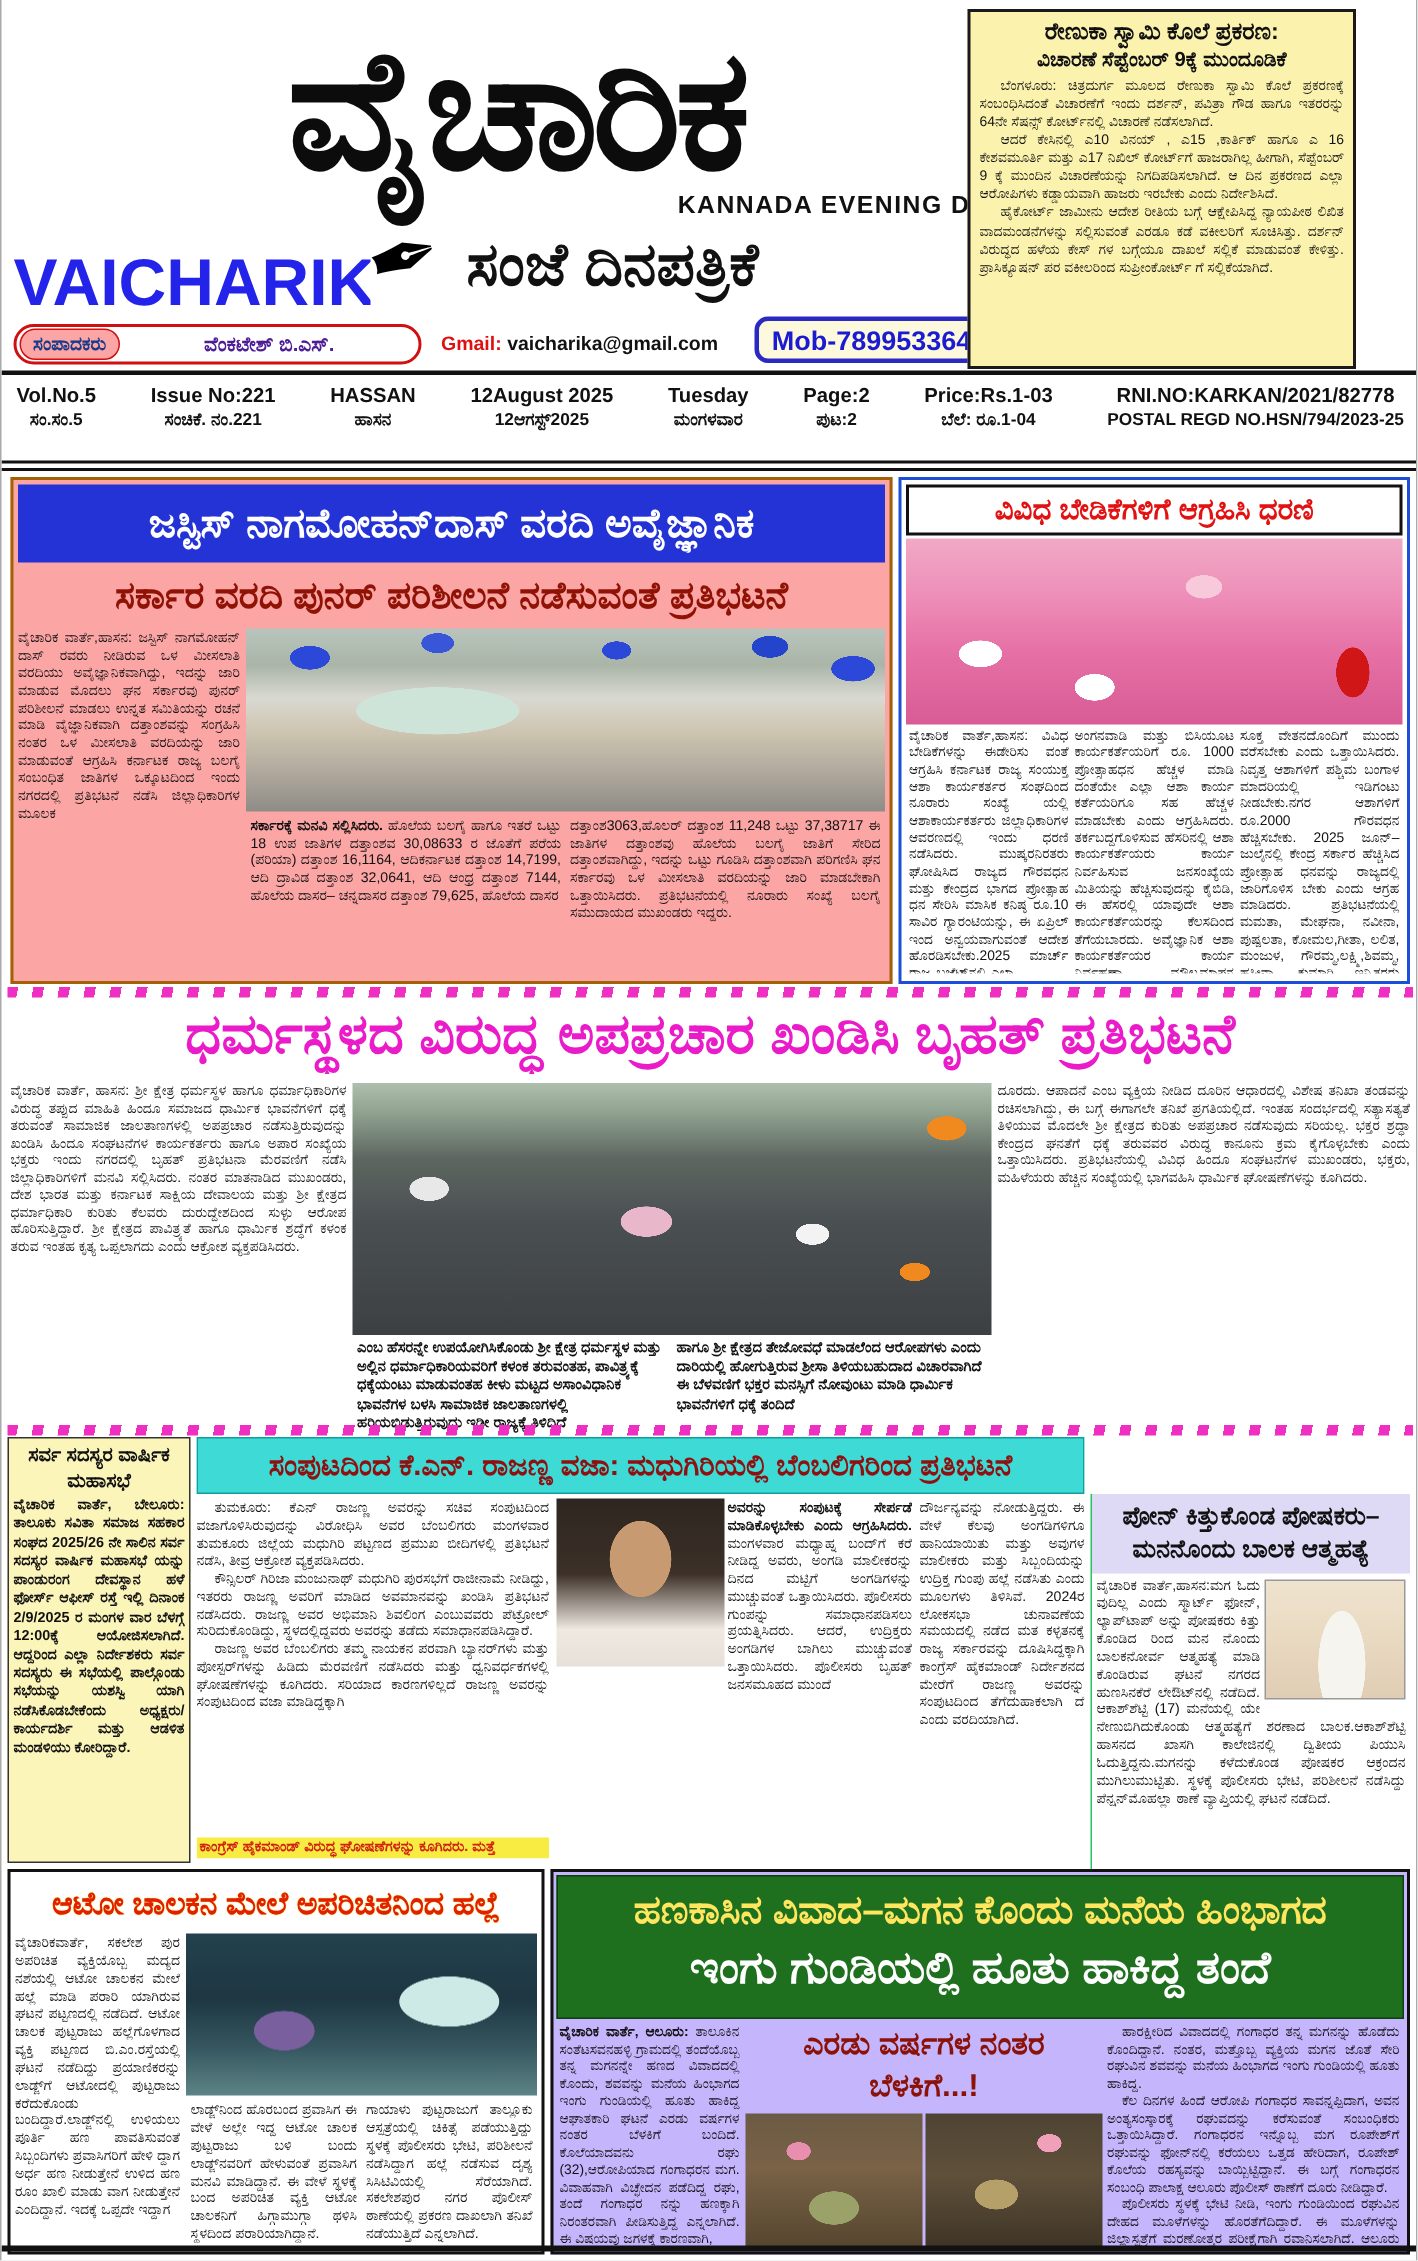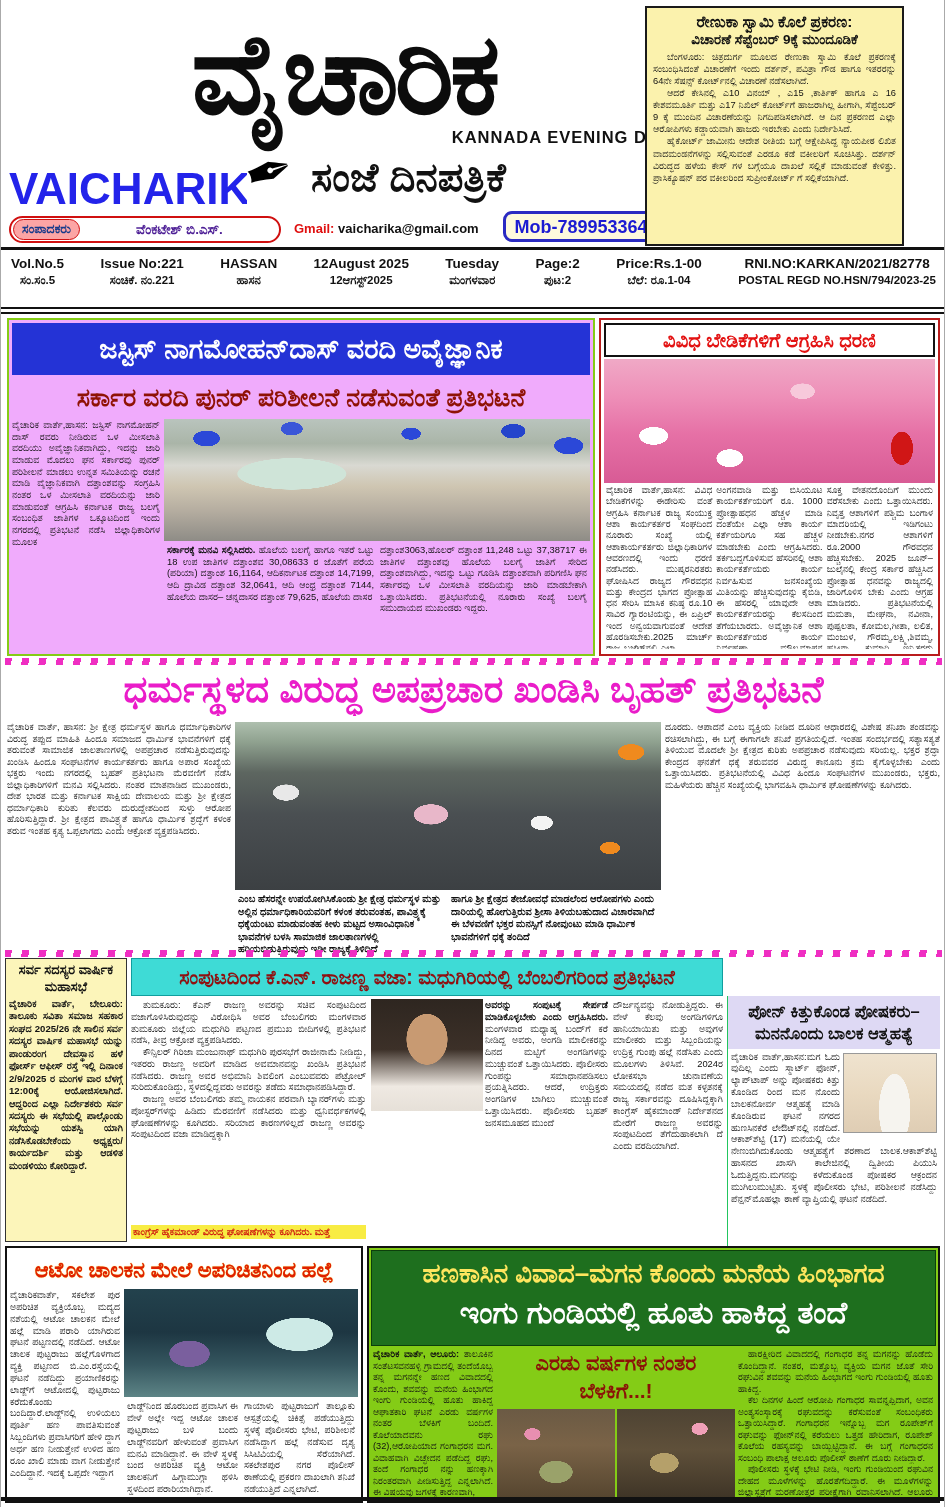--- a/index.html
+++ b/index.html
@@ -38,34 +38,34 @@
   
   #infobar{left:0;top:252px;width:945px;height:54px;display:flex;justify-content:space-between;
     padding:4px 10px 0 10px}
   .info-col{text-align:center;overflow:hidden}
   .info-en{font-size:13.5px;font-weight:bold;white-space:nowrap}
   .info-kn{font-size:11.5px;font-weight:bold;white-space:nowrap;margin-top:3px}
   #rule2a{left:0;top:307px;width:945px;height:2px;background:#111}
   #rule2b{left:0;top:312px;width:945px;height:2px;background:#111}
 
   
-  #a1{left:6px;top:318px;width:588px;height:338px;border:2px solid #84cc16;background:#f0abfc;padding:3px;overflow:hidden}
+  #a1{left:6px;top:318px;width:588px;height:338px;border:2px solid #a16207;background:#fca5a5;padding:3px;overflow:hidden}
   #a1-head{height:52px;background:#2433d6;color:#fff;font-size:27px;font-weight:bold;
     text-align:center;line-height:52px;overflow:hidden}
   #a1-sub{height:44px;color:#8f1205;font-size:25px;font-weight:bold;text-align:center;line-height:44px;overflow:hidden}
   #a1-body{display:flex;height:230px}
   #a1-c1{width:152px;font-size:9.4px;line-height:1.24;padding-right:4px}
   #a1-right{flex:1;display:flex;flex-direction:column}
   #a1-photo{height:122px;margin-bottom:3px}
   #a1-botrow{display:flex;flex:1}
   #a1-c2,#a1-c3{width:50%;font-size:9.4px;line-height:1.24;padding:0 3px}
   .cap{font-weight:bold}
 
   
-  #a2{left:598px;top:318px;width:341px;height:338px;border:2px solid #b91c1c;background:#fff;padding:3px;overflow:hidden}
+  #a2{left:598px;top:318px;width:341px;height:338px;border:2px solid #1d4ed8;background:#fff;padding:3px;overflow:hidden}
   #a2-head{border:2px solid #111;height:34px;color:#e31212;font-size:19.5px;font-weight:bold;
     text-align:center;line-height:31px;overflow:hidden;margin-bottom:2px}
   #a2-photo{height:124px;margin-bottom:2px}
   #a2-cols{display:flex;height:164px}
   #a2-cols div{width:33.33%;font-size:9.2px;line-height:1.23;padding:0 2px}
 
   .divider{left:4px;width:937px;height:7px;
     background:repeating-linear-gradient(100deg,#ef2ec2 0 7px,rgba(0,0,0,0) 7px 17px)}
   #div1{top:658px}
   #div2{top:950px}
@@ -109,21 +109,21 @@
   #a7{left:4px;top:1246px;width:358px;height:257px;border:2px solid #111;background:#fff;padding:3px;overflow:hidden}
   #a7-head{height:38px;color:#e02000;font-size:21px;font-weight:bold;text-align:center;line-height:38px;
     text-shadow:0 0 1px #f7d12a;overflow:hidden}
   #a7-body{display:flex;height:206px}
   #a7-c1{width:114px;font-size:9.4px;line-height:1.26;padding-right:4px}
   #a7-right{flex:1;display:flex;flex-direction:column}
   #a7-photo{height:118px;margin-bottom:3px}
   #a7-botrow{display:flex;flex:1}
   #a7-c2,#a7-c3{width:50%;font-size:9.4px;line-height:1.26;padding:0 3px}
 
-  #a8{left:366px;top:1246px;width:573px;height:257px;border:2px solid #111;background:#84cc16;padding:2px;overflow:hidden}
+  #a8{left:366px;top:1246px;width:573px;height:257px;border:2px solid #111;background:#c4b5fd;padding:2px;overflow:hidden}
   #a8-green{background:#1e6f1e;border:1px solid #0c3f0c;height:96px;text-align:center;overflow:hidden;padding-top:4px}
   #a8-g1{color:#ffe65e;font-size:26px;font-weight:bold;line-height:1.45}
   #a8-g2{color:#ffffff;font-size:30px;font-weight:bold;line-height:1.35}
   #a8-body{display:flex;height:153px;padding-top:3px}
   #a8-c1{width:126px;font-size:9.2px;line-height:1.25;padding:0 4px 0 2px}
   #a8-center{width:238px;display:flex;flex-direction:column}
   #a8-red{color:#8b1208;font-size:21px;font-weight:bold;text-align:center;line-height:1.35;height:60px;overflow:hidden}
   #a8-photos{display:flex;flex:1}
   #a8-ph1,#a8-ph2{width:50%}
   #a8-ph1{margin-right:2px}
@@ -228,21 +228,21 @@
     </div>
     <div class="info-col">
       <div class="info-en">Tuesday</div>
         <div class="info-kn">ಮಂಗಳವಾರ</div>
     </div>
     <div class="info-col">
       <div class="info-en">Page:2</div>
         <div class="info-kn">ಪುಟ:2</div>
     </div>
     <div class="info-col">
-      <div class="info-en">Price:Rs.1-00</div>
+      <div class="info-en">Price:Rs.1-03</div>
         <div class="info-kn">ಬೆಲೆ: ರೂ.1-04</div>
     </div>
     <div class="info-col">
       <div class="info-en">RNI.NO:KARKAN/2021/82778</div>
         <div class="info-kn">POSTAL REGD NO.HSN/794/2023-25</div>
     </div>
   </div>
   <div class="abs" id="rule2a"></div>
   <div class="abs" id="rule2b"></div>
 

